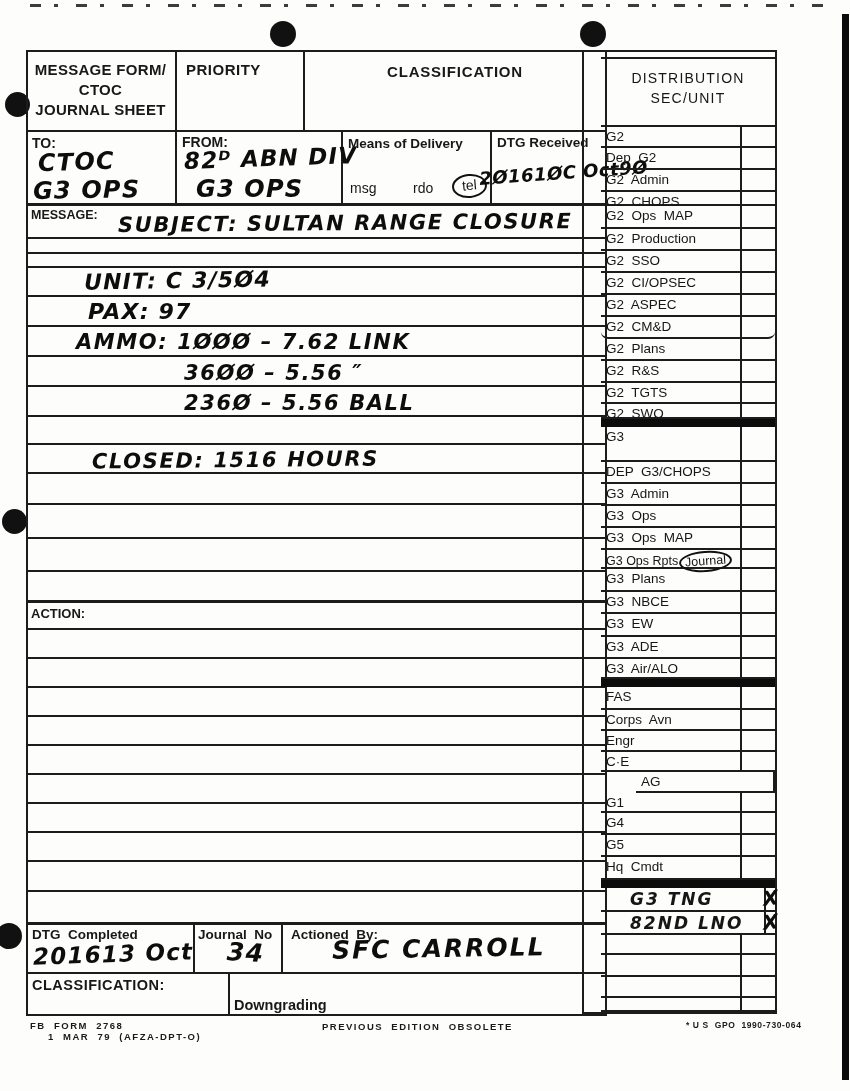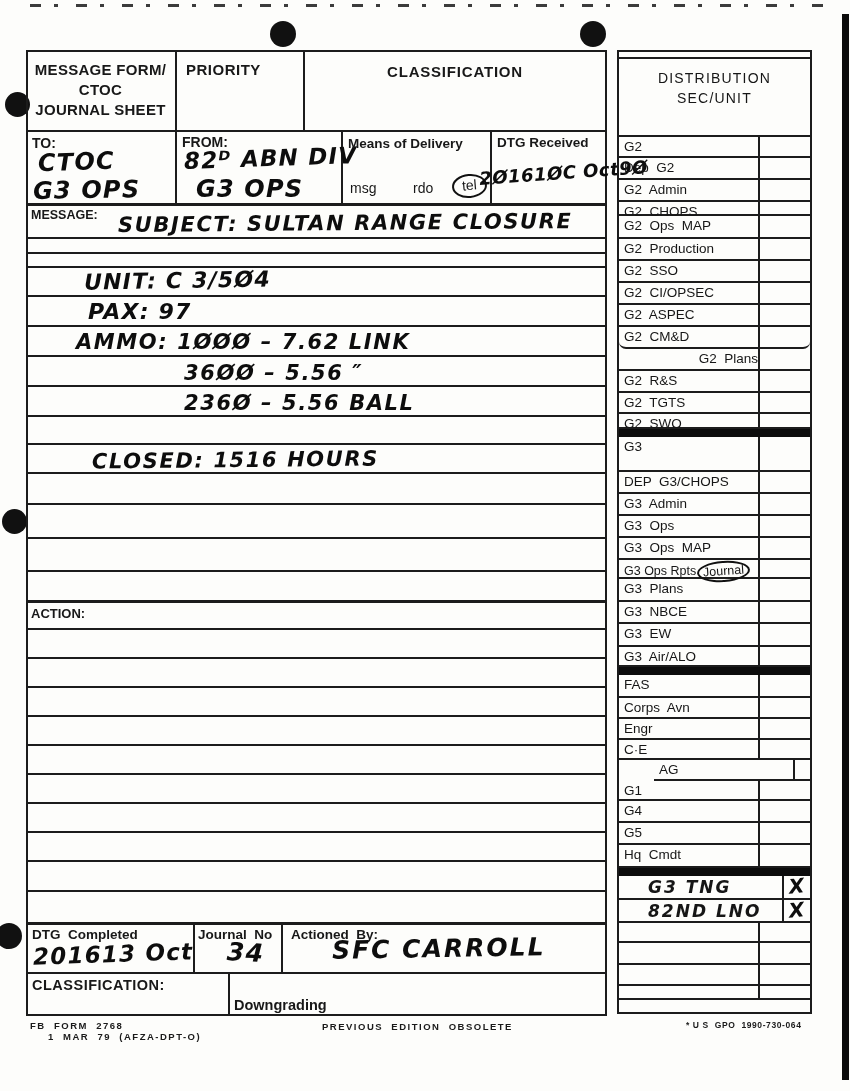--- a/index.html
+++ b/index.html
@@ -9,22 +9,22 @@
   .lbl{font-family:"Liberation Sans",sans-serif;color:#181818;}
   .line-h{position:absolute;background:#1c1c1c;height:2px;}
   .line-v{position:absolute;background:#1c1c1c;width:2px;}
   .box{position:absolute;border:2.5px solid #1c1c1c;box-sizing:border-box;background:transparent;}
   .hw{font-family:"DejaVu Sans",sans-serif;font-style:italic;font-weight:600;color:#0d0d0d;
       letter-spacing:1.2px;white-space:nowrap;}
   .dot{position:absolute;background:#111;border-radius:50%;}
   .circle-annot{display:inline-block;border:2.5px solid #111;border-radius:50%;
       padding:1px 8px 3px 8px;transform:rotate(-5deg);}
   
-  #dist{position:absolute;left:617px;top:50px;width:195px;height:964px;
-        border:2.5px solid #1c1c1c;box-sizing:border-box;display:flex;flex-direction:column;}
+  #dist{position:absolute;left:582px;top:50px;width:195px;height:964px;
+        border:2.5px solid #1c1c1c;box-sizing:border-box;display:flex;flex-direction:column;padding-left:17px;}
   #dist-header{position:relative;height:85px;border-bottom:2px solid #1c1c1c;box-sizing:border-box;
         text-align:center;padding-top:16px;font-size:14px;letter-spacing:1.2px;line-height:20px;}
   #dist-header .topline{position:absolute;top:5px;left:0;right:0;height:2px;background:#1c1c1c;}
   .dist-row{display:flex;border-bottom:2px solid #1c1c1c;box-sizing:border-box;overflow:visible;}
   .dist-label{width:141px;border-right:2px solid #1c1c1c;box-sizing:border-box;
         font-size:13.5px;padding:1px 0 0 5px;white-space:pre;overflow:visible;line-height:1.3;}
   .dist-check{flex:1;position:relative;}
   .dist-divider{height:8px;background:#0c0c0c;}
   .hw-row .dist-label{font-family:"DejaVu Sans",sans-serif;font-style:italic;font-weight:600;
         font-size:17px;letter-spacing:2px;padding-top:0;margin-left:24px;}
@@ -182,21 +182,21 @@
           <div class="dist-check"></div>
         </div>
         <div class="dist-row" style="height: 22px;">
           <div class="dist-label">G2  ASPEC</div>
           <div class="dist-check"></div>
         </div>
         <div class="dist-row" style="height: 22px; border-radius: 7px;">
           <div class="dist-label">G2  CM&amp;D</div>
           <div class="dist-check"></div>
         </div>
-        <div class="dist-row" style="height: 22px; text-align: right;">
+        <div class="dist-row" style="height: 22px;">
           <div class="dist-label">G2  Plans</div>
           <div class="dist-check"></div>
         </div>
         <div class="dist-row" style="height: 22px;">
           <div class="dist-label">G2  R&amp;S</div>
           <div class="dist-check"></div>
         </div>
         <div class="dist-row" style="height: 21px;">
           <div class="dist-label">G2  TGTS</div>
           <div class="dist-check"></div>
@@ -233,20 +233,24 @@
         <div class="dist-row" style="height: 23px;">
           <div class="dist-label">G3  Plans</div>
           <div class="dist-check"></div>
         </div>
         <div class="dist-row" style="height: 22px;">
           <div class="dist-label">G3  NBCE</div>
           <div class="dist-check"></div>
         </div>
         <div class="dist-row" style="height: 23px;">
           <div class="dist-label">G3  EW</div>
+          <div class="dist-check"></div>
+        </div>
+        <div class="dist-row" style="height: 22px;">
+          <div class="dist-label">G3  ADE</div>
           <div class="dist-check"></div>
         </div>
         <div class="dist-row" style="height: 20px;">
           <div class="dist-label">G3  Air/ALO</div>
           <div class="dist-check"></div>
         </div>
         <div class="dist-divider"></div>
         <div class="dist-row" style="height: 23px;">
           <div class="dist-label">FAS</div>
           <div class="dist-check"></div>

